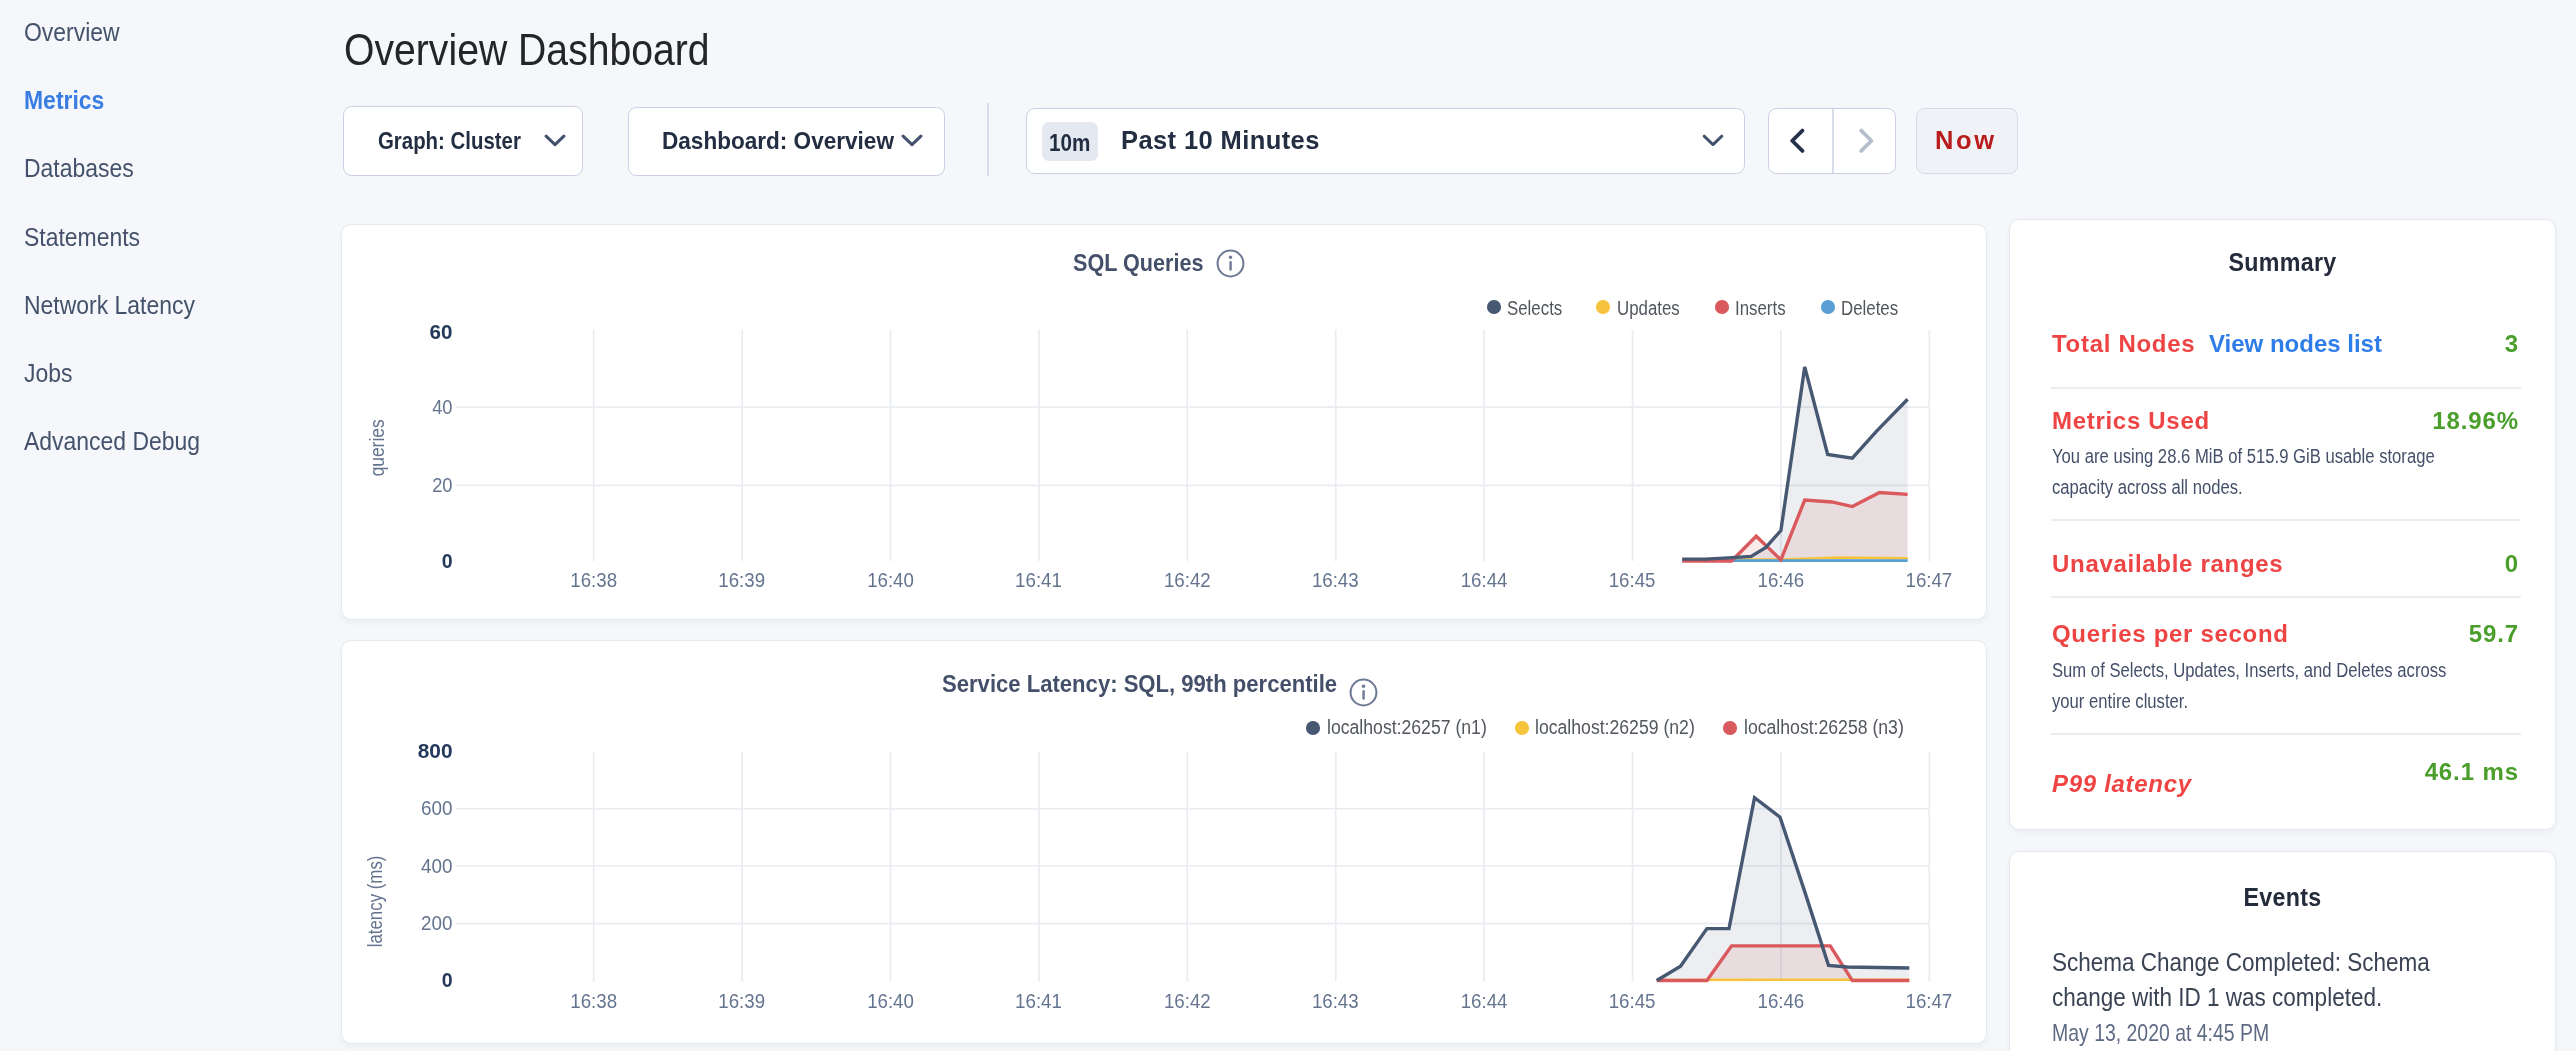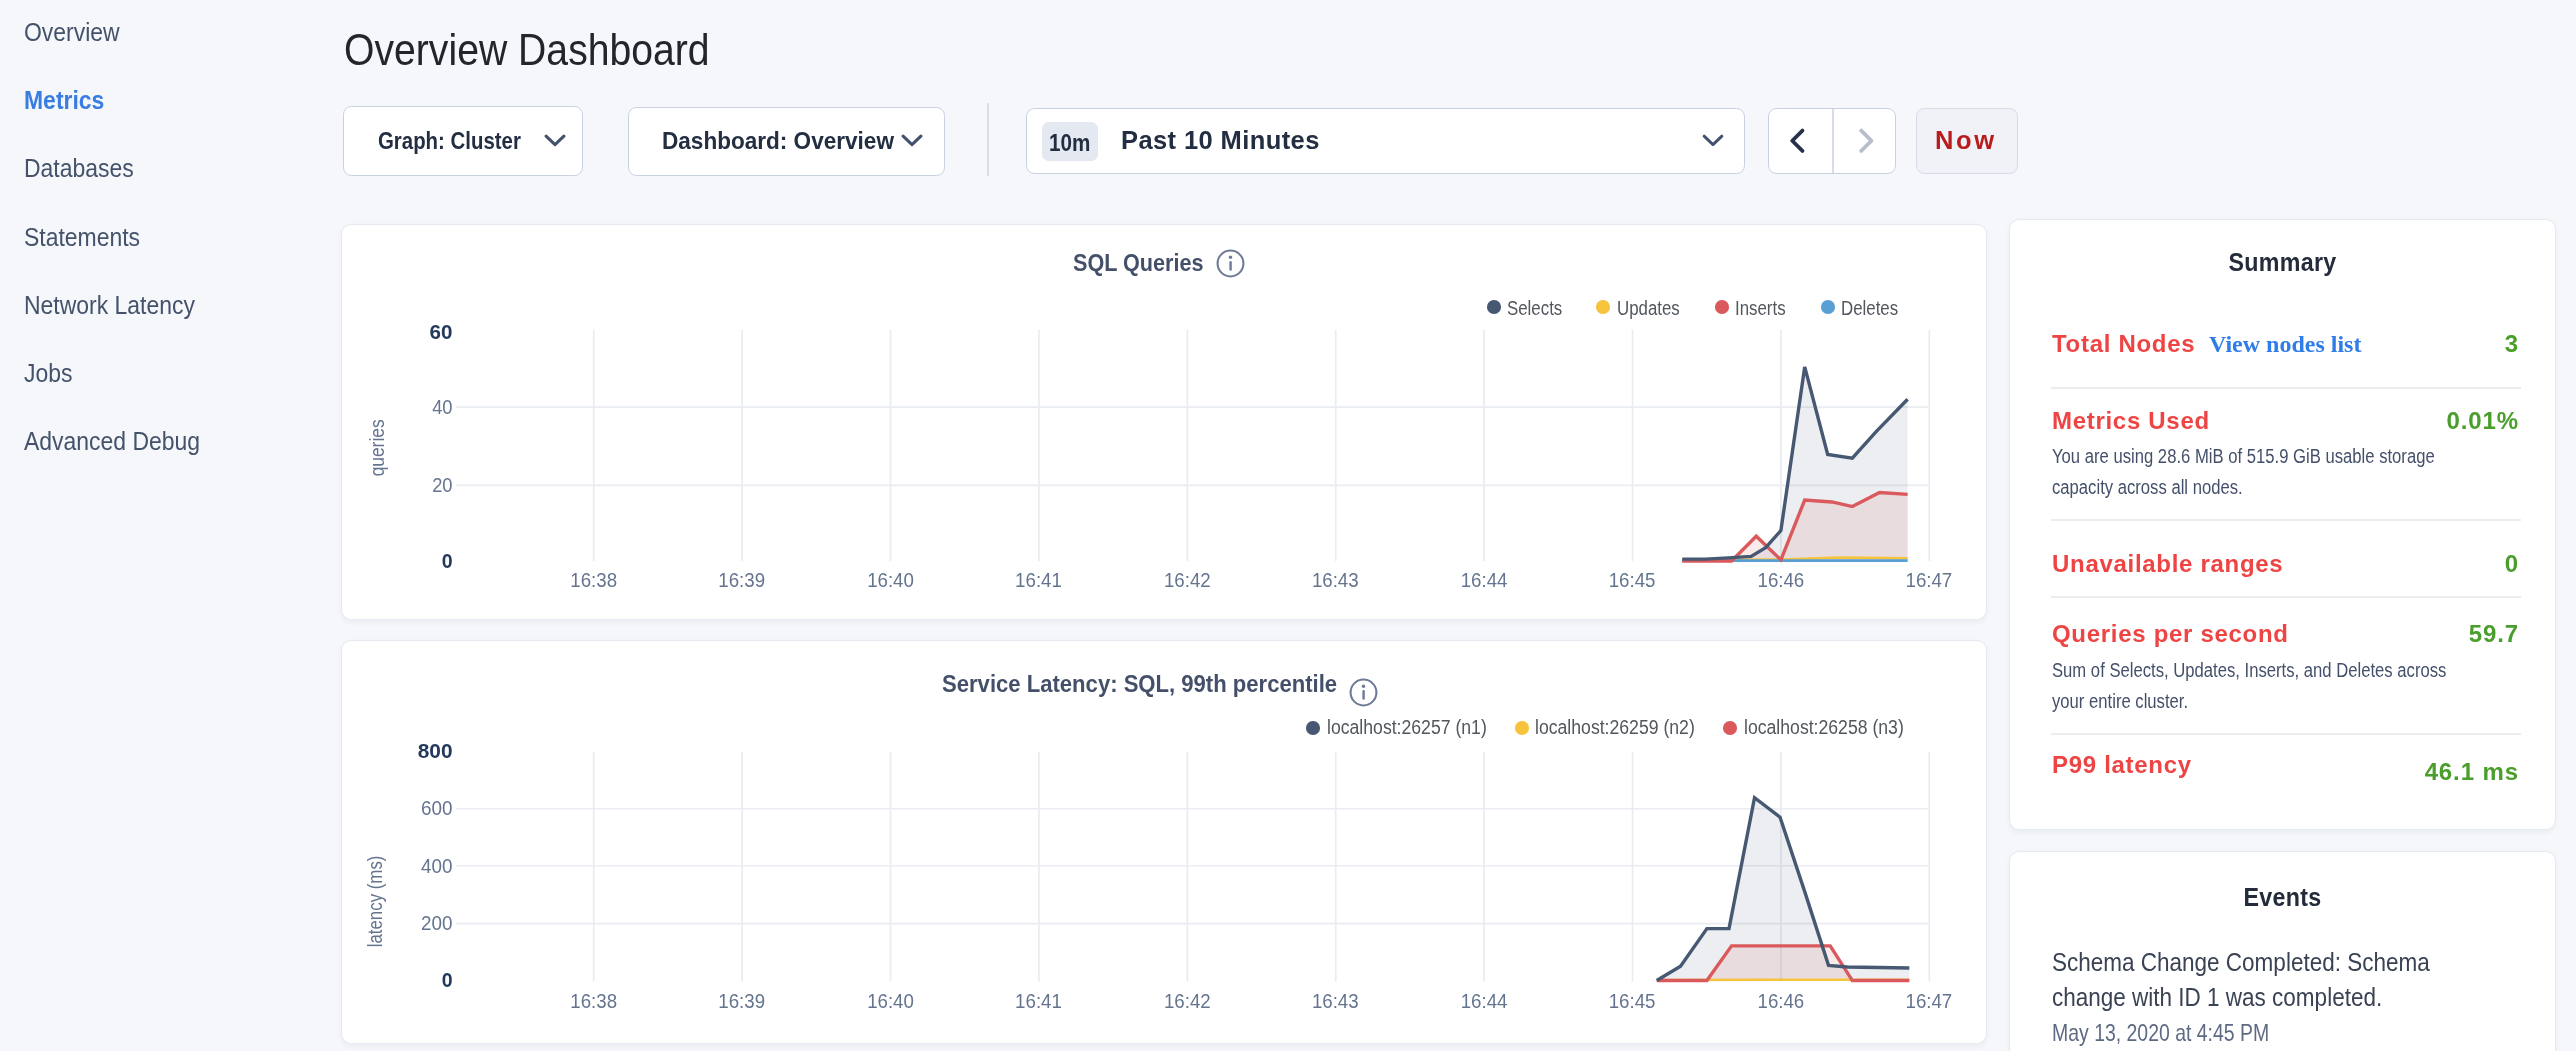--- a/index.html
+++ b/index.html
@@ -186,35 +186,35 @@
         <text x="1692" y="431" textLength="55" lengthAdjust="spacingAndGlyphs">16:46</text>
         <text x="1866" y="431" textLength="55" lengthAdjust="spacingAndGlyphs">16:47</text>
     </g>
     <text x="47" y="306" font-family="Liberation Sans, sans-serif" font-size="23" fill="#64748f" text-anchor="middle" textLength="108" lengthAdjust="spacingAndGlyphs" transform="rotate(-90 47 306)">latency (ms)</text>
   </svg>
 </div>
 
 <div class="card" style="left:2009px; top:219px; width:547px; height:611px;">
   <div class="shead" style="top:30px;">Summary</div>
   <div class="slab" style="left:42px; top:112px;">Total Nodes</div>
-  <div class="slink" style="left:199px; top:112px;font-family:Liberation Serif, serif;">View nodes list</div>
+  <div class="slink" style="left:199px; top:112px;">View nodes list</div>
   <div class="sval" style="top:112px;">3</div>
   <div class="ssep" style="top:167px;"></div>
   <div class="slab" style="left:42px; top:189px;">Metrics Used</div>
-  <div class="sval" style="top:189px;">0.01%</div>
+  <div class="sval" style="top:189px;">18.96%</div>
   <div class="sdesc" style="left:42px; top:221px;">You are using 28.6 MiB of 515.9 GiB usable storage<br>capacity across all nodes.</div>
   <div class="ssep" style="top:299px;"></div>
   <div class="slab" style="left:42px; top:332px;">Unavailable ranges</div>
   <div class="sval" style="top:332px;">0</div>
   <div class="ssep" style="top:376px;"></div>
   <div class="slab" style="left:42px; top:402px;">Queries per second</div>
   <div class="sval" style="top:402px;">59.7</div>
   <div class="sdesc" style="left:42px; top:435px;">Sum of Selects, Updates, Inserts, and Deletes across<br>your entire cluster.</div>
   <div class="ssep" style="top:513px;"></div>
-  <div class="slab" style="left:42px; top:533px;">P99 latency</div>
+  <div class="slab" style="left:42px; top:552px;font-style:italic;">P99 latency</div>
   <div class="sval" style="top:540px;">46.1 ms</div>
 </div>
 
 <div class="card" style="left:2009px; top:851px; width:547px; height:281px;">
   <div class="shead" style="top:33px;">Events</div>
   <div class="t" style="left:42px; top:93px; font-size:25px; line-height:35px; color:#3a4354; transform:scaleX(0.9); transform-origin:0 0;">Schema Change Completed: Schema<br>change with ID 1 was completed.</div>
   <div class="t" style="left:42px; top:169px; font-size:24px; line-height:1; color:#5e6a84; transform:scaleX(0.81); transform-origin:0 0;">May 13, 2020 at 4:45 PM</div>
 </div>
 
 

